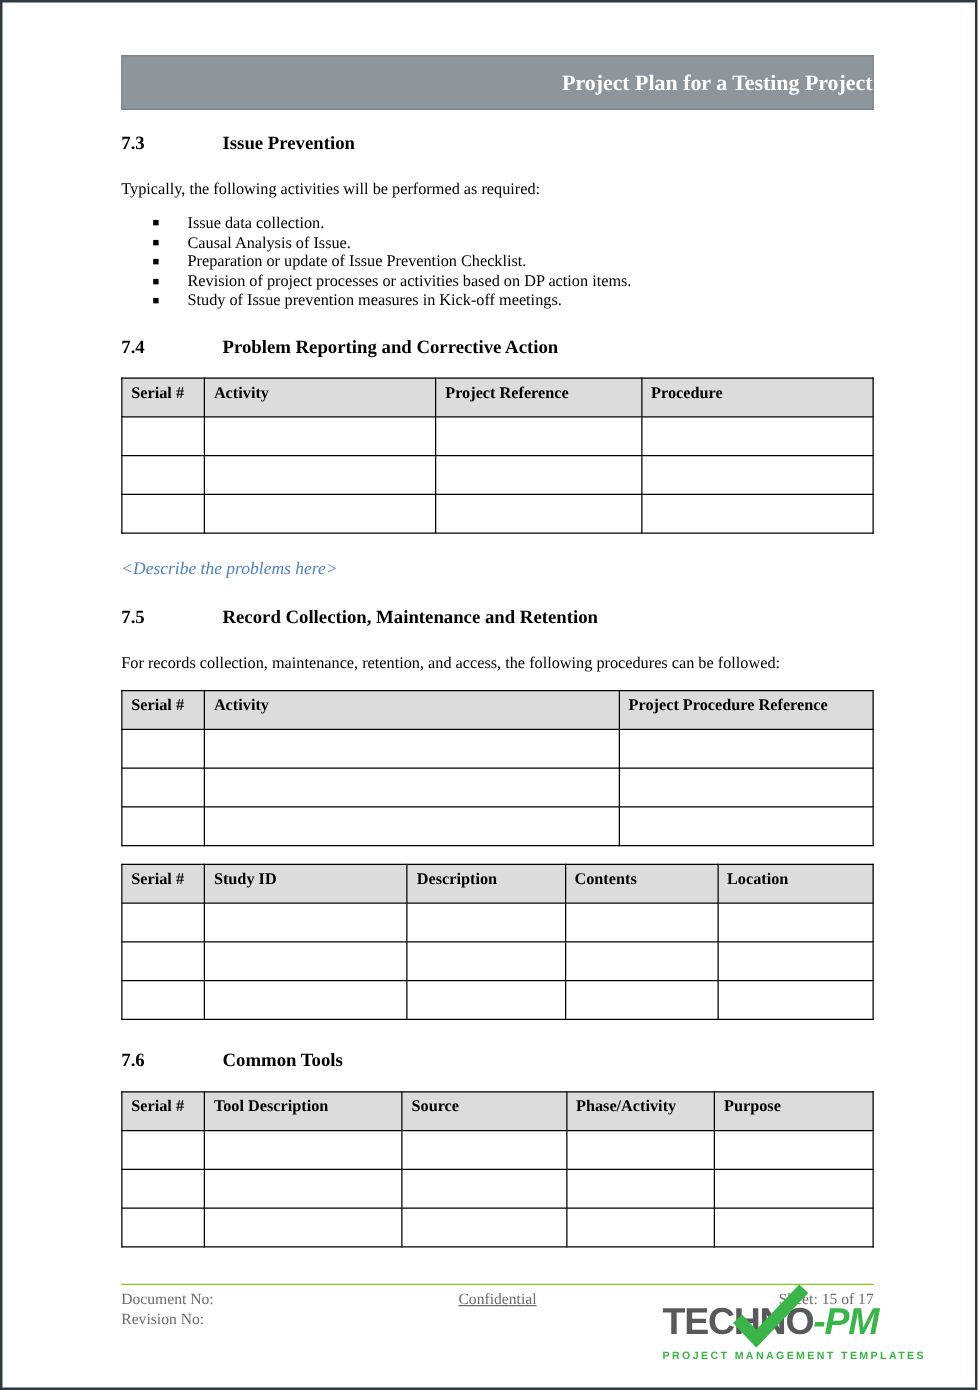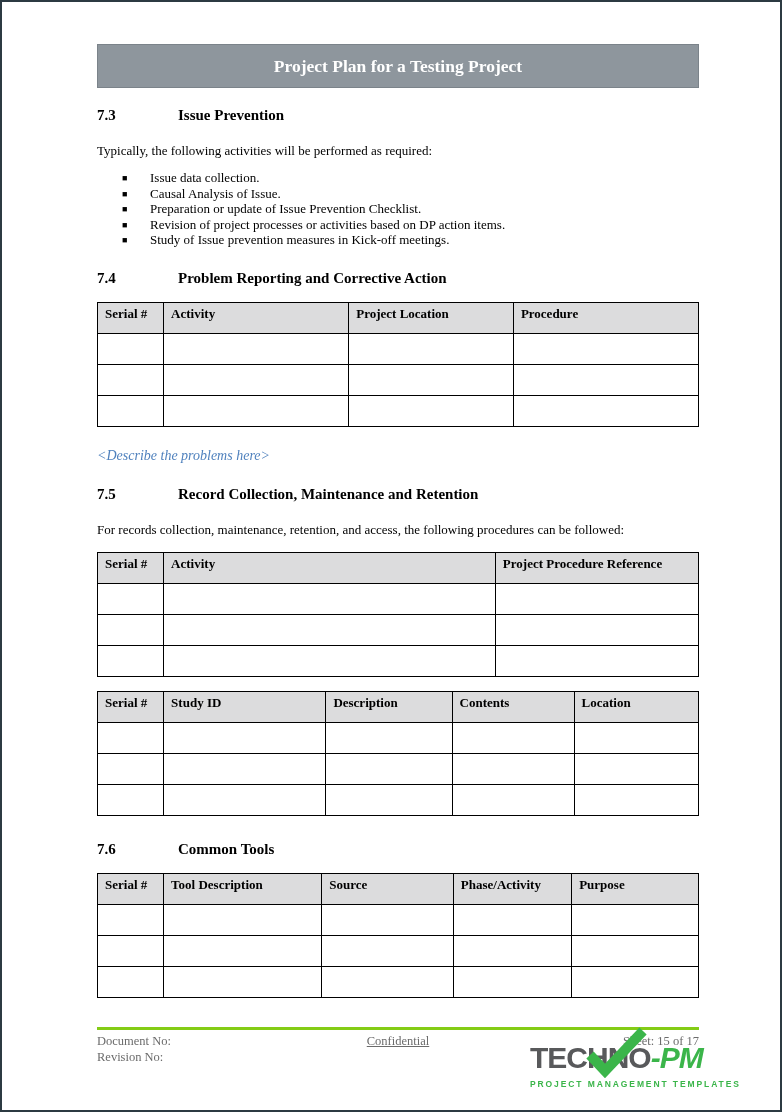--- a/index.html
+++ b/index.html
@@ -20,21 +20,21 @@
     position:absolute;
     left:95px; top:0;
     width:602px;
   }
   
   .banner {
     margin-top:42px;
     height:44px;
     background:#8e969d;
     border:1px solid #7b838a;
-    text-align:center;
+    text-align:right;
     line-height:42px;
     color:#ffffff;
     font-size:17.5px;
     font-weight:bold;
   }
   
   .sec-heading {
     margin-top:17px;
     font-size:15px;
     font-weight:bold;
@@ -95,21 +95,21 @@
   .mt-20 { margin-top:20px; }
   .mt-23 { margin-top:23px; }
   .tight { margin-top:9px; }
   .mt-12 { margin-top:12px; }
   .mt-10 { margin-top:10px; }
   
   .footer {
     position:absolute;
     left:95px; top:1025px;
     width:602px;
-    border-top:3px solid #84cc16;
+    border-top:1px solid #84cc16;
     padding-top:3px;
     color:#6b6b6b;
     font-size:12.5px;
     line-height:16px;
   }
   .footer-row {
     display:flex;
   }
   .footer-left { width:33%; }
   .footer-center { width:34%; text-align:center;text-decoration:underline; }
@@ -180,21 +180,21 @@
       <colgroup>
         <col style="width:11%">
           <col style="width:30.8%">
           <col style="width:27.4%">
           <col style="width:30.8%">
       </colgroup>
       <thead>
         <tr>
           <th>Serial #</th>
           <th>Activity</th>
-          <th>Project Location</th>
+          <th>Project Reference</th>
           <th>Procedure</th>
         </tr>
       </thead>
       <tbody>
           <tr>
             <td></td>
             <td></td>
             <td></td>
             <td></td>
           </tr>

